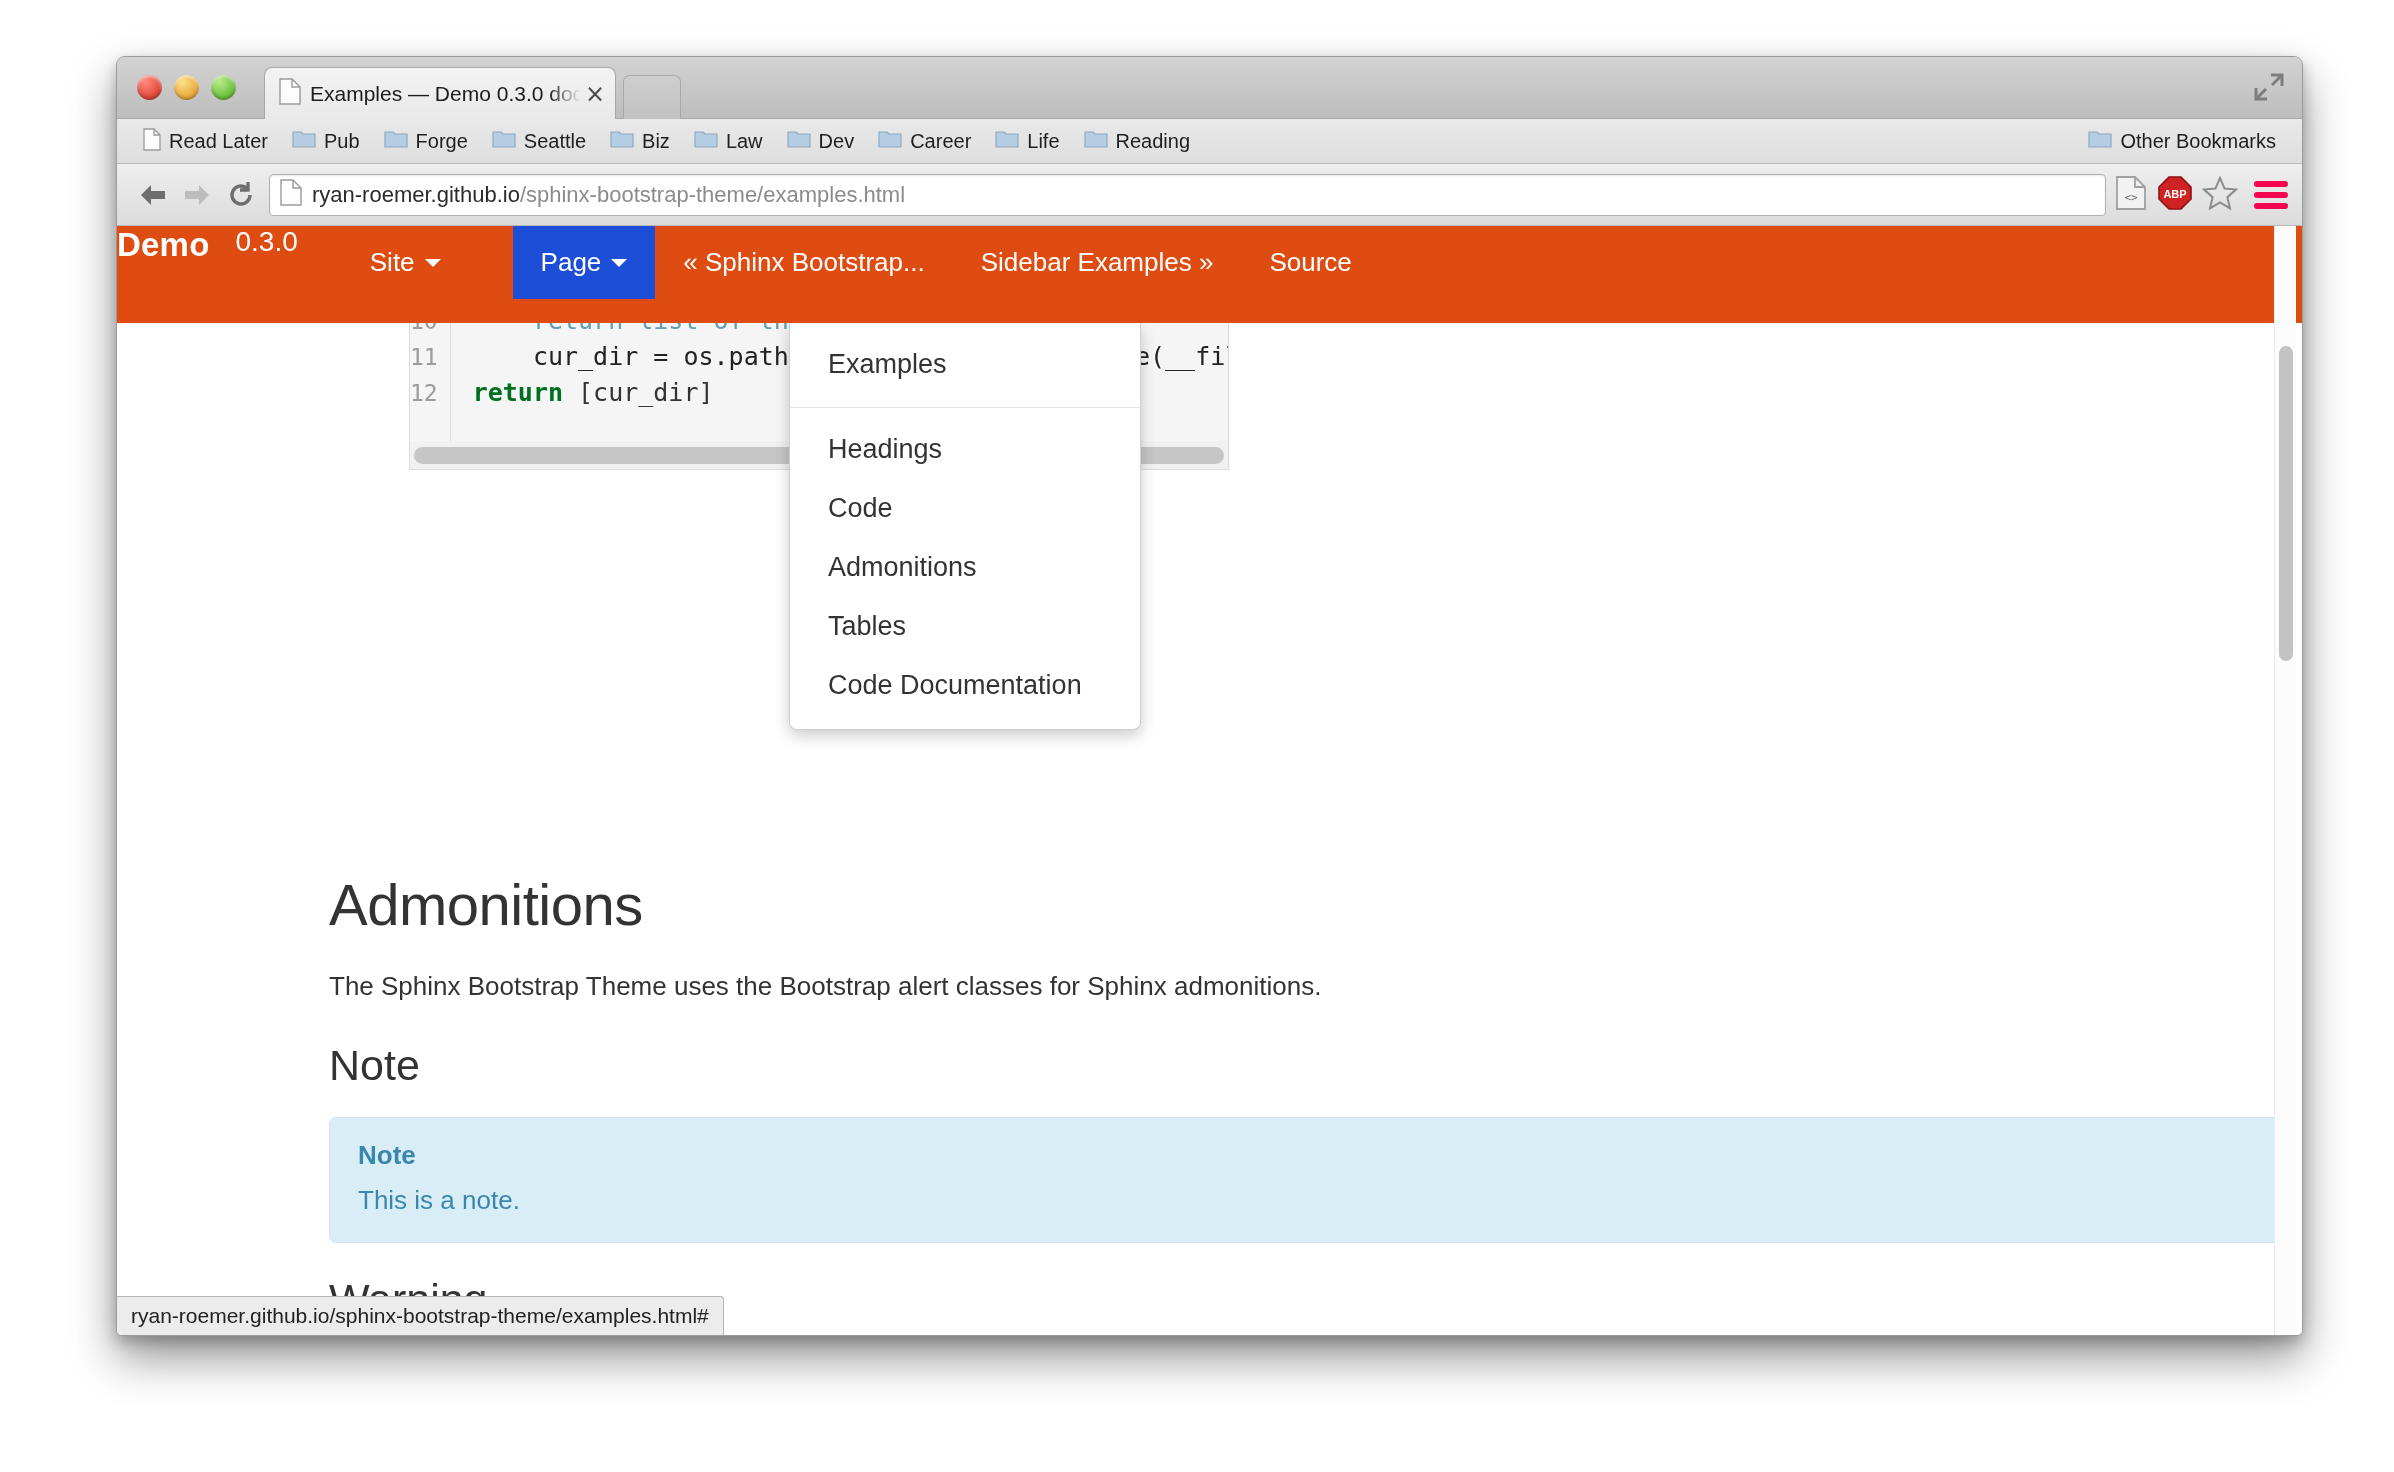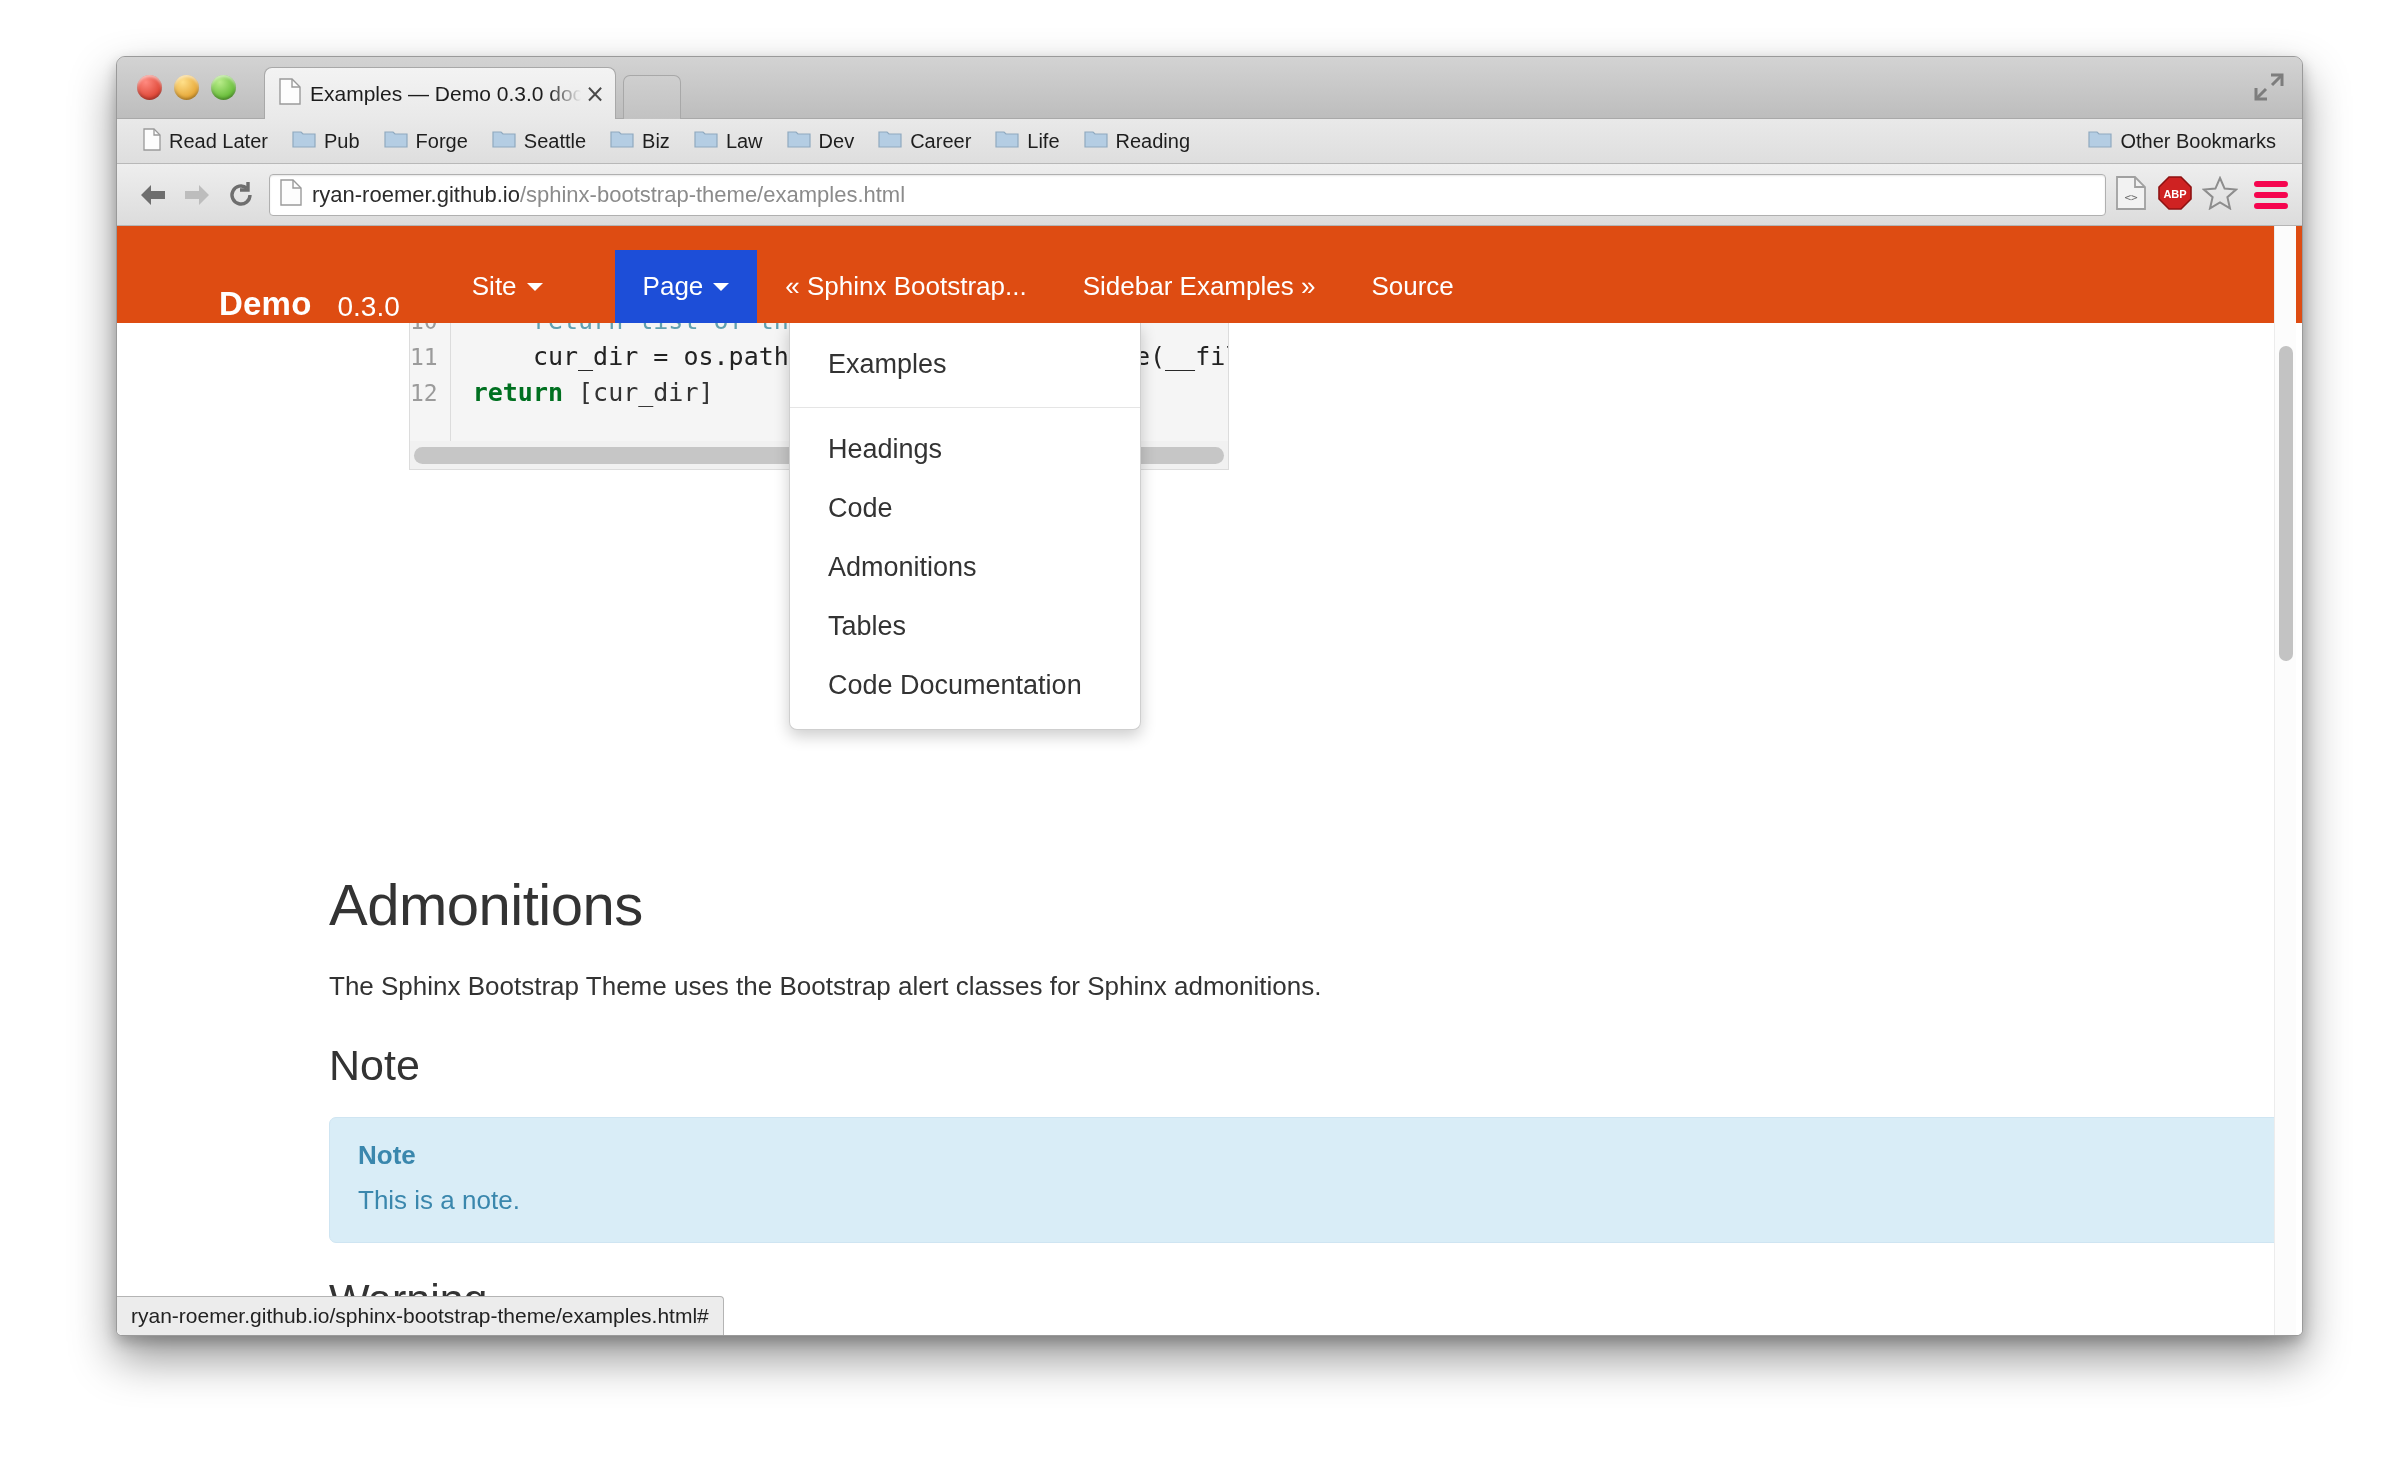--- a/index.html
+++ b/index.html
@@ -115,22 +115,21 @@
     height: 1110px;
     background: #fff;
     overflow: hidden;
   }
 
   
   #site-navbar {
     position: relative;
     height: 97px;
     background: #de4c12;
-    display: flex; align-items: flex-end;
-    padding-left: 102px;
+    display: flex; align-items: flex-start;
   }
   #brand {
     font-size: 33px; color: #fff; font-weight: bold;
     margin-right: 26px; letter-spacing: .2px;
   }
   #brand-version { font-size: 28px; color: #fff; margin-right: 44px; }
   .nav-item {
     font-size: 26px; color: #fff;
     padding: 0 28px; height: 73px;
     display: flex; align-items: center; white-space: nowrap;

